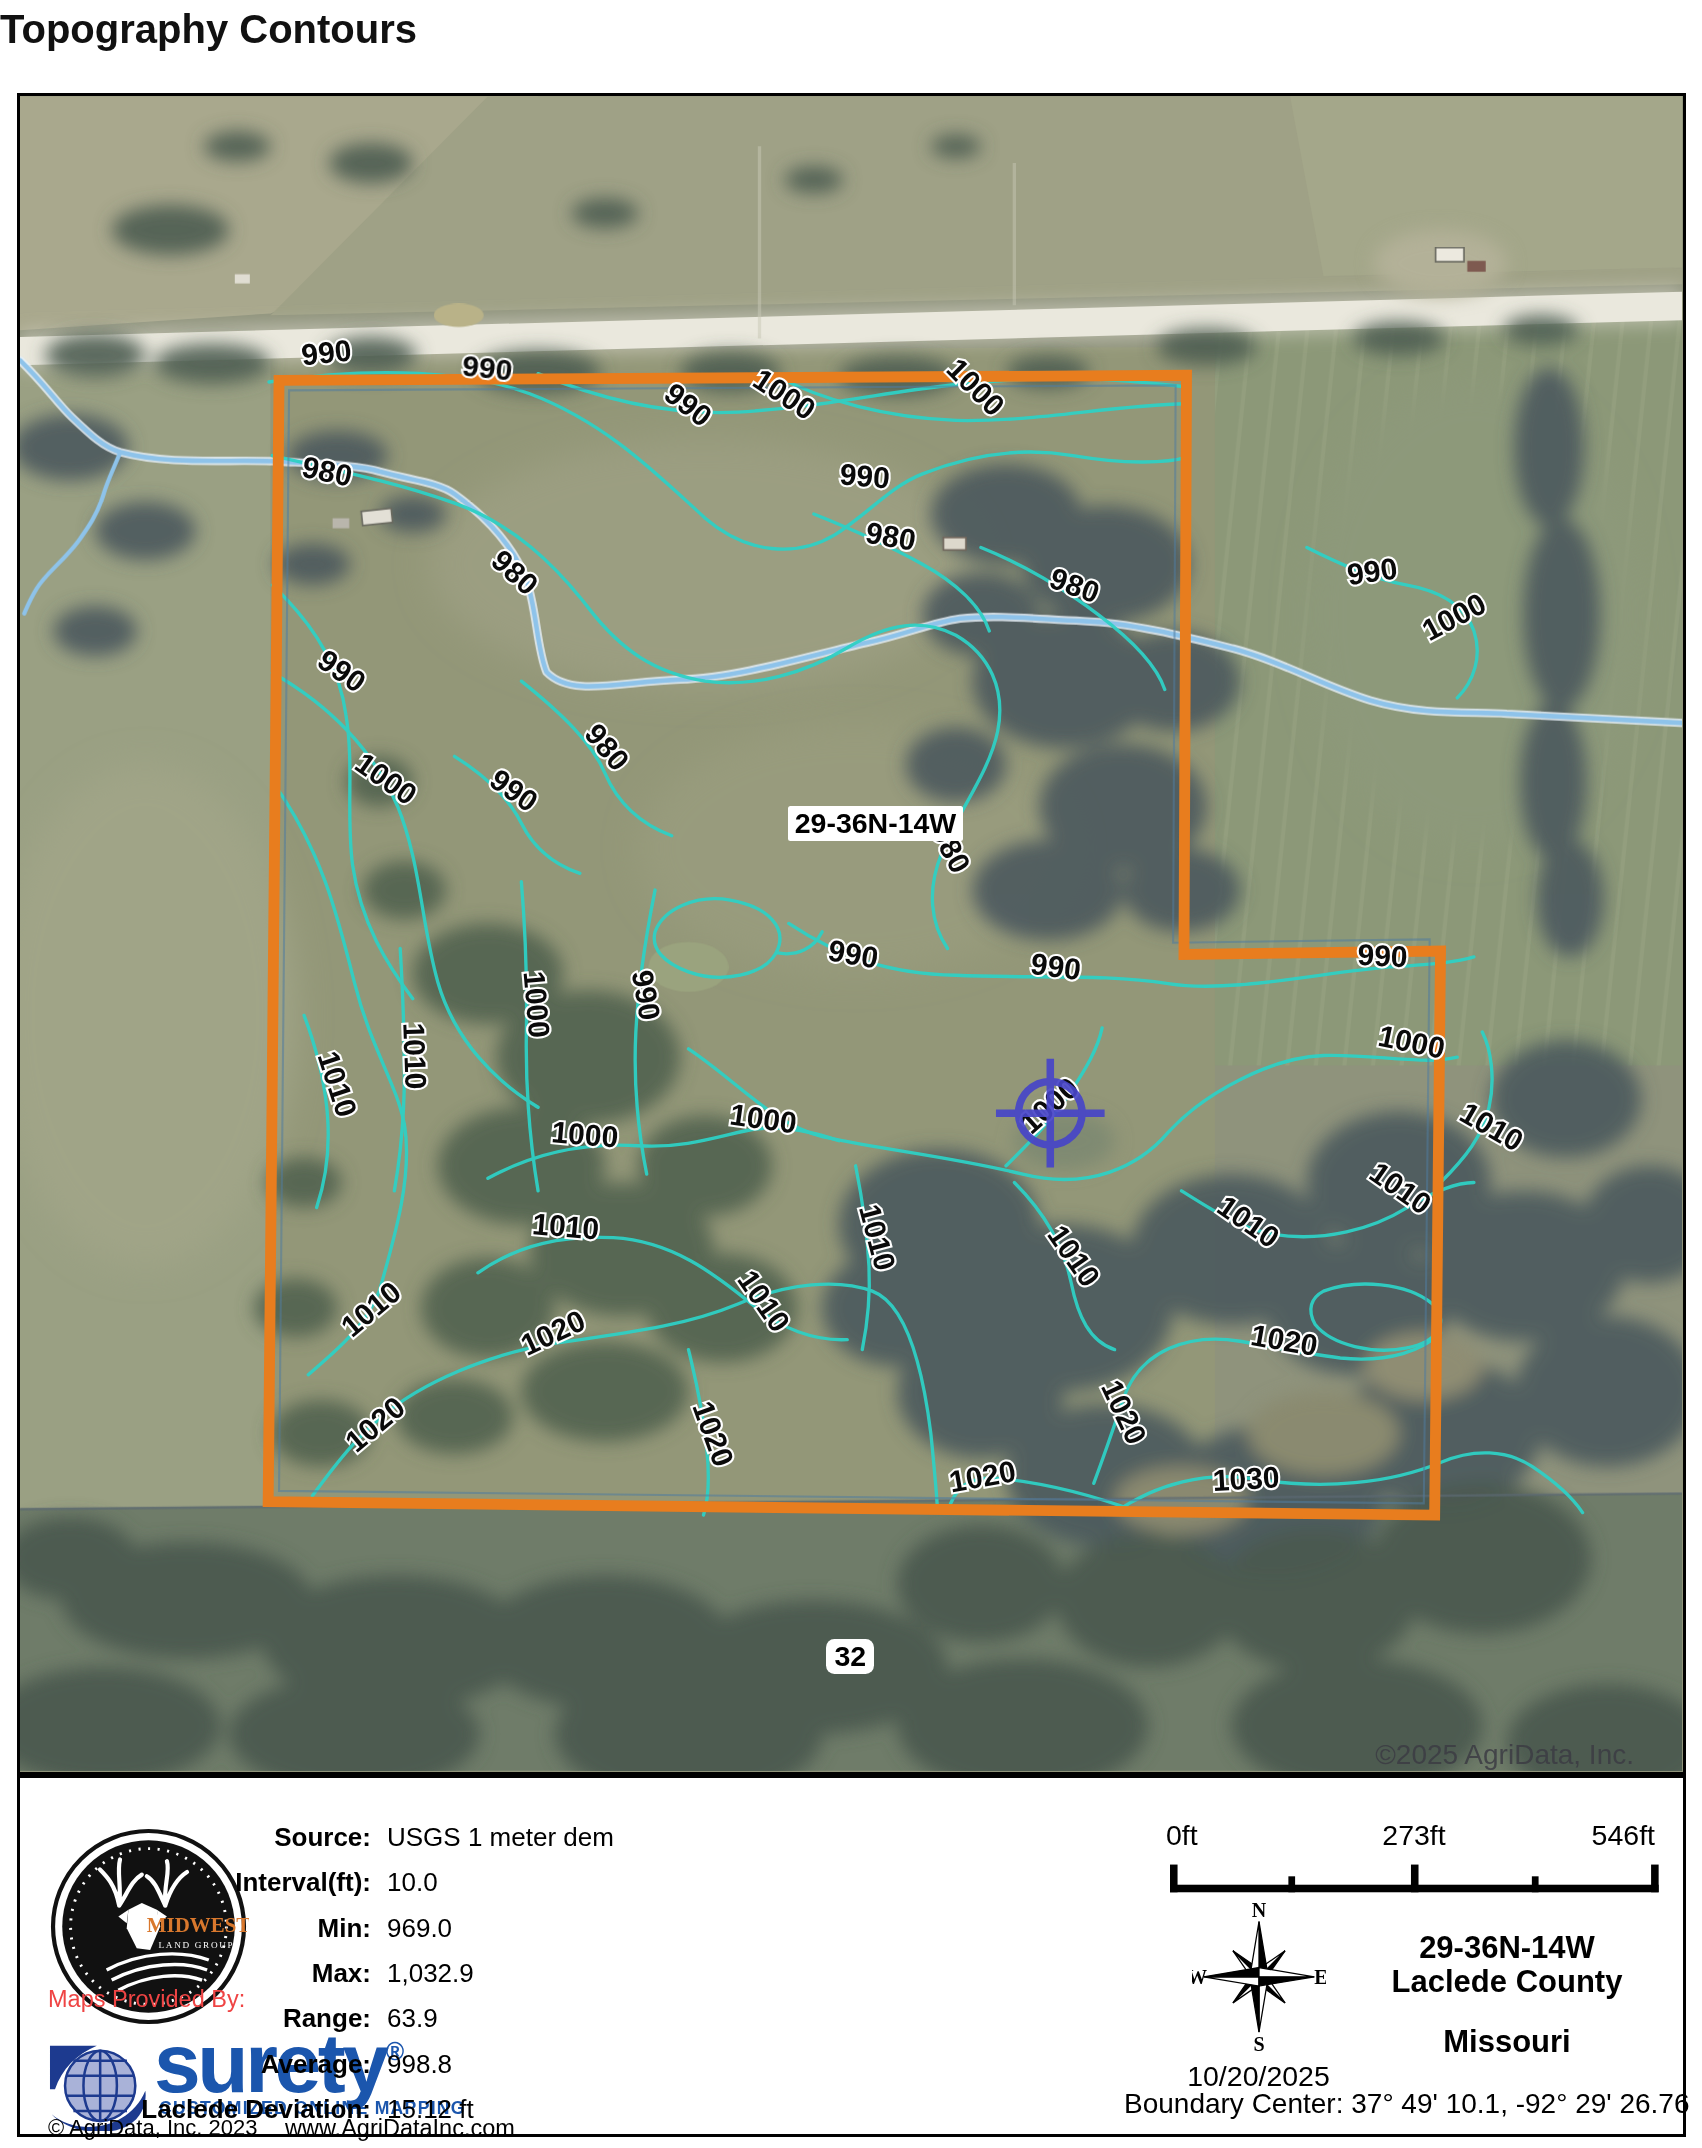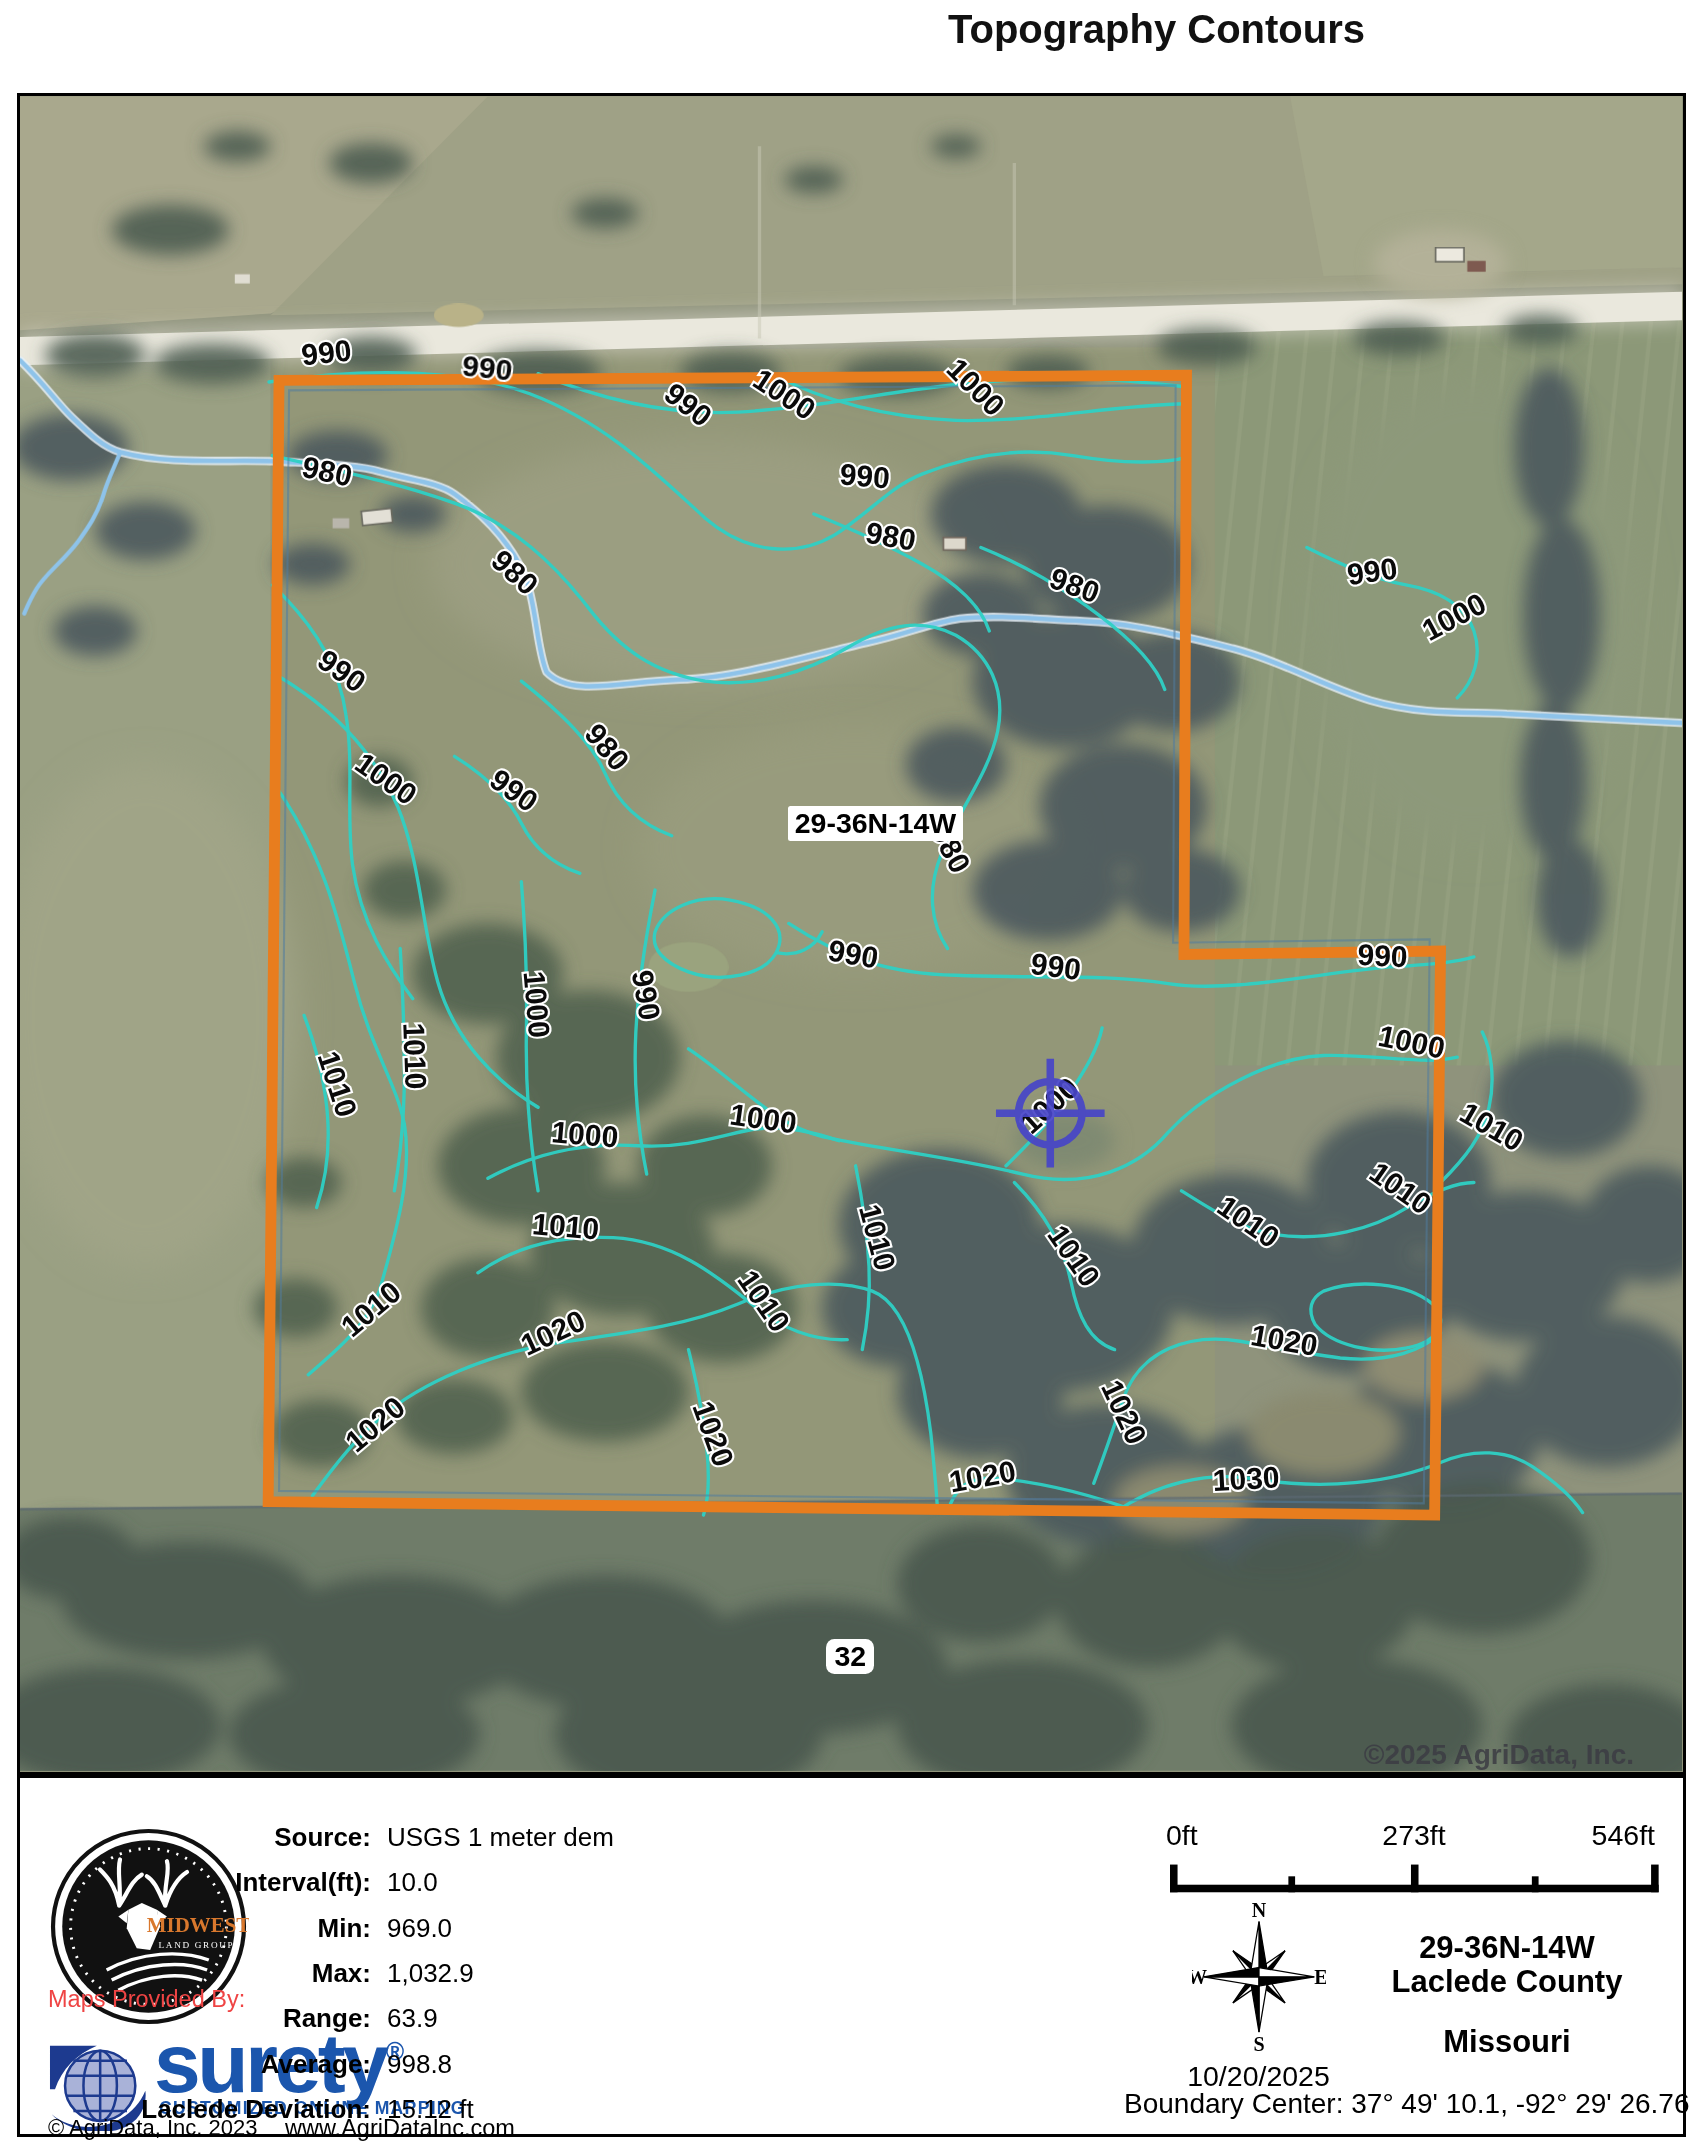--- a/index.html
+++ b/index.html
@@ -1,26 +1,26 @@
 <!DOCTYPE html>
 <html style="font-size:13.4px"><head>
 <meta charset="utf-8">
 <style>
   html,body{margin:0;padding:0;background:#fff;}
   body{width:1703px;height:2148px;position:relative;font-family:"Liberation Sans",sans-serif;overflow:hidden;}
   .abs{position:absolute;}
   
-  #title{left:0;top:6.7px;width:1365px;text-align:right;font-size:40px;font-weight:bold;color:#111;letter-spacing:0px;}
+  #title{left:0;top:6.7px;width:1365px;text-align:left;font-size:40px;font-weight:bold;color:#111;letter-spacing:0px;}
   
   #map{left:17px;top:93px;width:1669px;height:1682px;border:3.4px solid #000;box-sizing:border-box;background:#90947a;overflow:hidden;}
   #mapsvg{position:absolute;left:0;top:0;}
   .seclabel{background:#fff;color:#000;font-weight:bold;font-size:28.5px;padding:0.8px 6.7px;border-radius:2.5px;white-space:nowrap;}
   #section-label{left:768px;top:710px;}
   #section-number{left:806px;top:1543px;border-radius:8.4px;padding:0.8px 8.4px;}
-  #map-copyright{right:49px;top:1643px;font-size:28px;color:#3c3c44;font-weight:bold;opacity:.85;}
+  #map-copyright{right:49px;top:1643px;font-size:28px;color:#3c3c44;font-weight:normal;opacity:.85;}
   
   #footer{left:17px;top:1775px;width:1669px;height:362px;border:3.4px solid #000;box-sizing:border-box;background:#fff;}
   .statrow{position:absolute;width:755px;height:45px;left:25px;}
   .statlab{position:absolute;right:409px;top:6.7px;font-weight:bold;font-size:26px;color:#000;white-space:nowrap;}
   .statval{position:absolute;left:362px;top:6.7px;font-size:26px;color:#000;white-space:nowrap;}
   .sb-lab{position:absolute;top:1819px;font-size:28.5px;color:#000;}
   #loc-block div{position:absolute;width:352px;text-align:center;font-weight:bold;font-size:31px;color:#000;}
   #boundary-center{left:1124px;top:2088px;width:554px;text-align:center;font-size:28px;color:#000;white-space:nowrap;}
   #compass-date{left:1158px;top:2060px;width:201px;text-align:center;font-size:28.5px;color:#000;}
   #maps-provided{left:48px;top:1986px;font-size:23.5px;color:#ef4444;}

